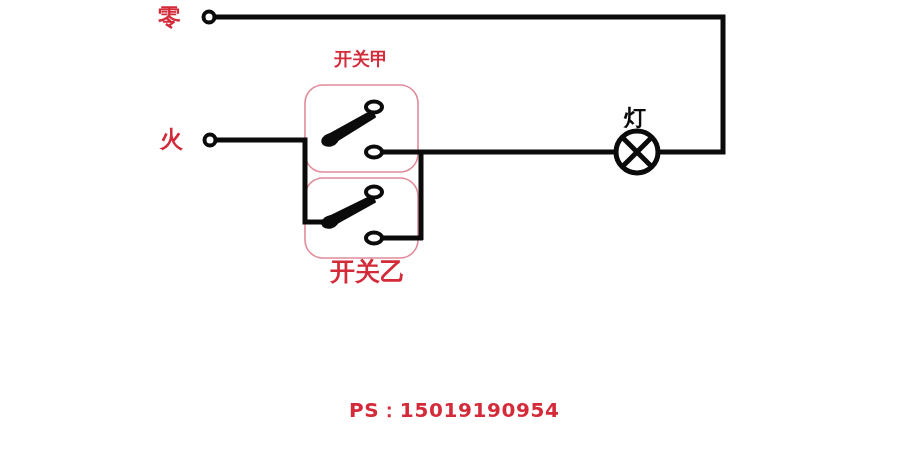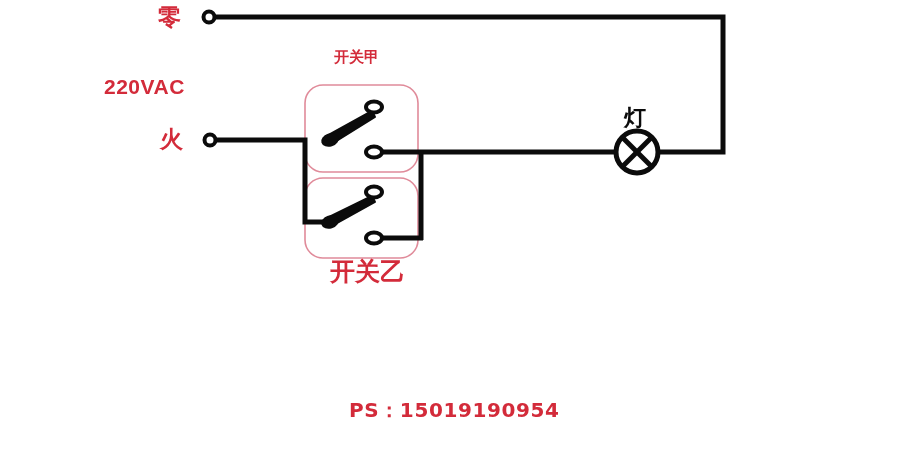--- a/index.html
+++ b/index.html
@@ -54,21 +54,21 @@
     letter-spacing: 0.5px;
   }
   #label-live {
     left: 160px;
     top: 128px;
     font-size: 23px;
   }
   #label-switch-a {
     left: 334px;
     top: 50px;
-    font-size: 15px;
+    font-size: 18px;
   }
   #label-switch-b {
     left: 330px;
     top: 259px;
     font-size: 25px;
   }
   #label-lamp {
     left: 624px;
     top: 107px;
     font-size: 22px;
@@ -124,21 +124,20 @@
     <g>
       <circle cx="637" cy="152" r="21" fill="#ffffff" stroke="#0b0b0b" stroke-width="5"></circle>
       <line x1="622.5" y1="137.5" x2="651.5" y2="166.5" stroke="#0b0b0b" stroke-width="5"></line>
       <line x1="651.5" y1="137.5" x2="622.5" y2="166.5" stroke="#0b0b0b" stroke-width="5"></line>
     </g>
 
   </svg>
 
   <div class="label label-red label-cjk" id="label-neutral">零</div>
 
-  <div class="label label-red" id="label-supply">220VAC</div>
 
   <div class="label label-red label-cjk" id="label-live">火</div>
 
   <div class="label label-red label-cjk" id="label-switch-a">开关甲</div>
 
   <div class="label label-red label-cjk" id="label-switch-b">开关乙</div>
 
   <div class="label label-black label-cjk" id="label-lamp">灯</div>
 
   <div class="label label-red label-cjk" id="label-ps">PS：15019190954</div>

